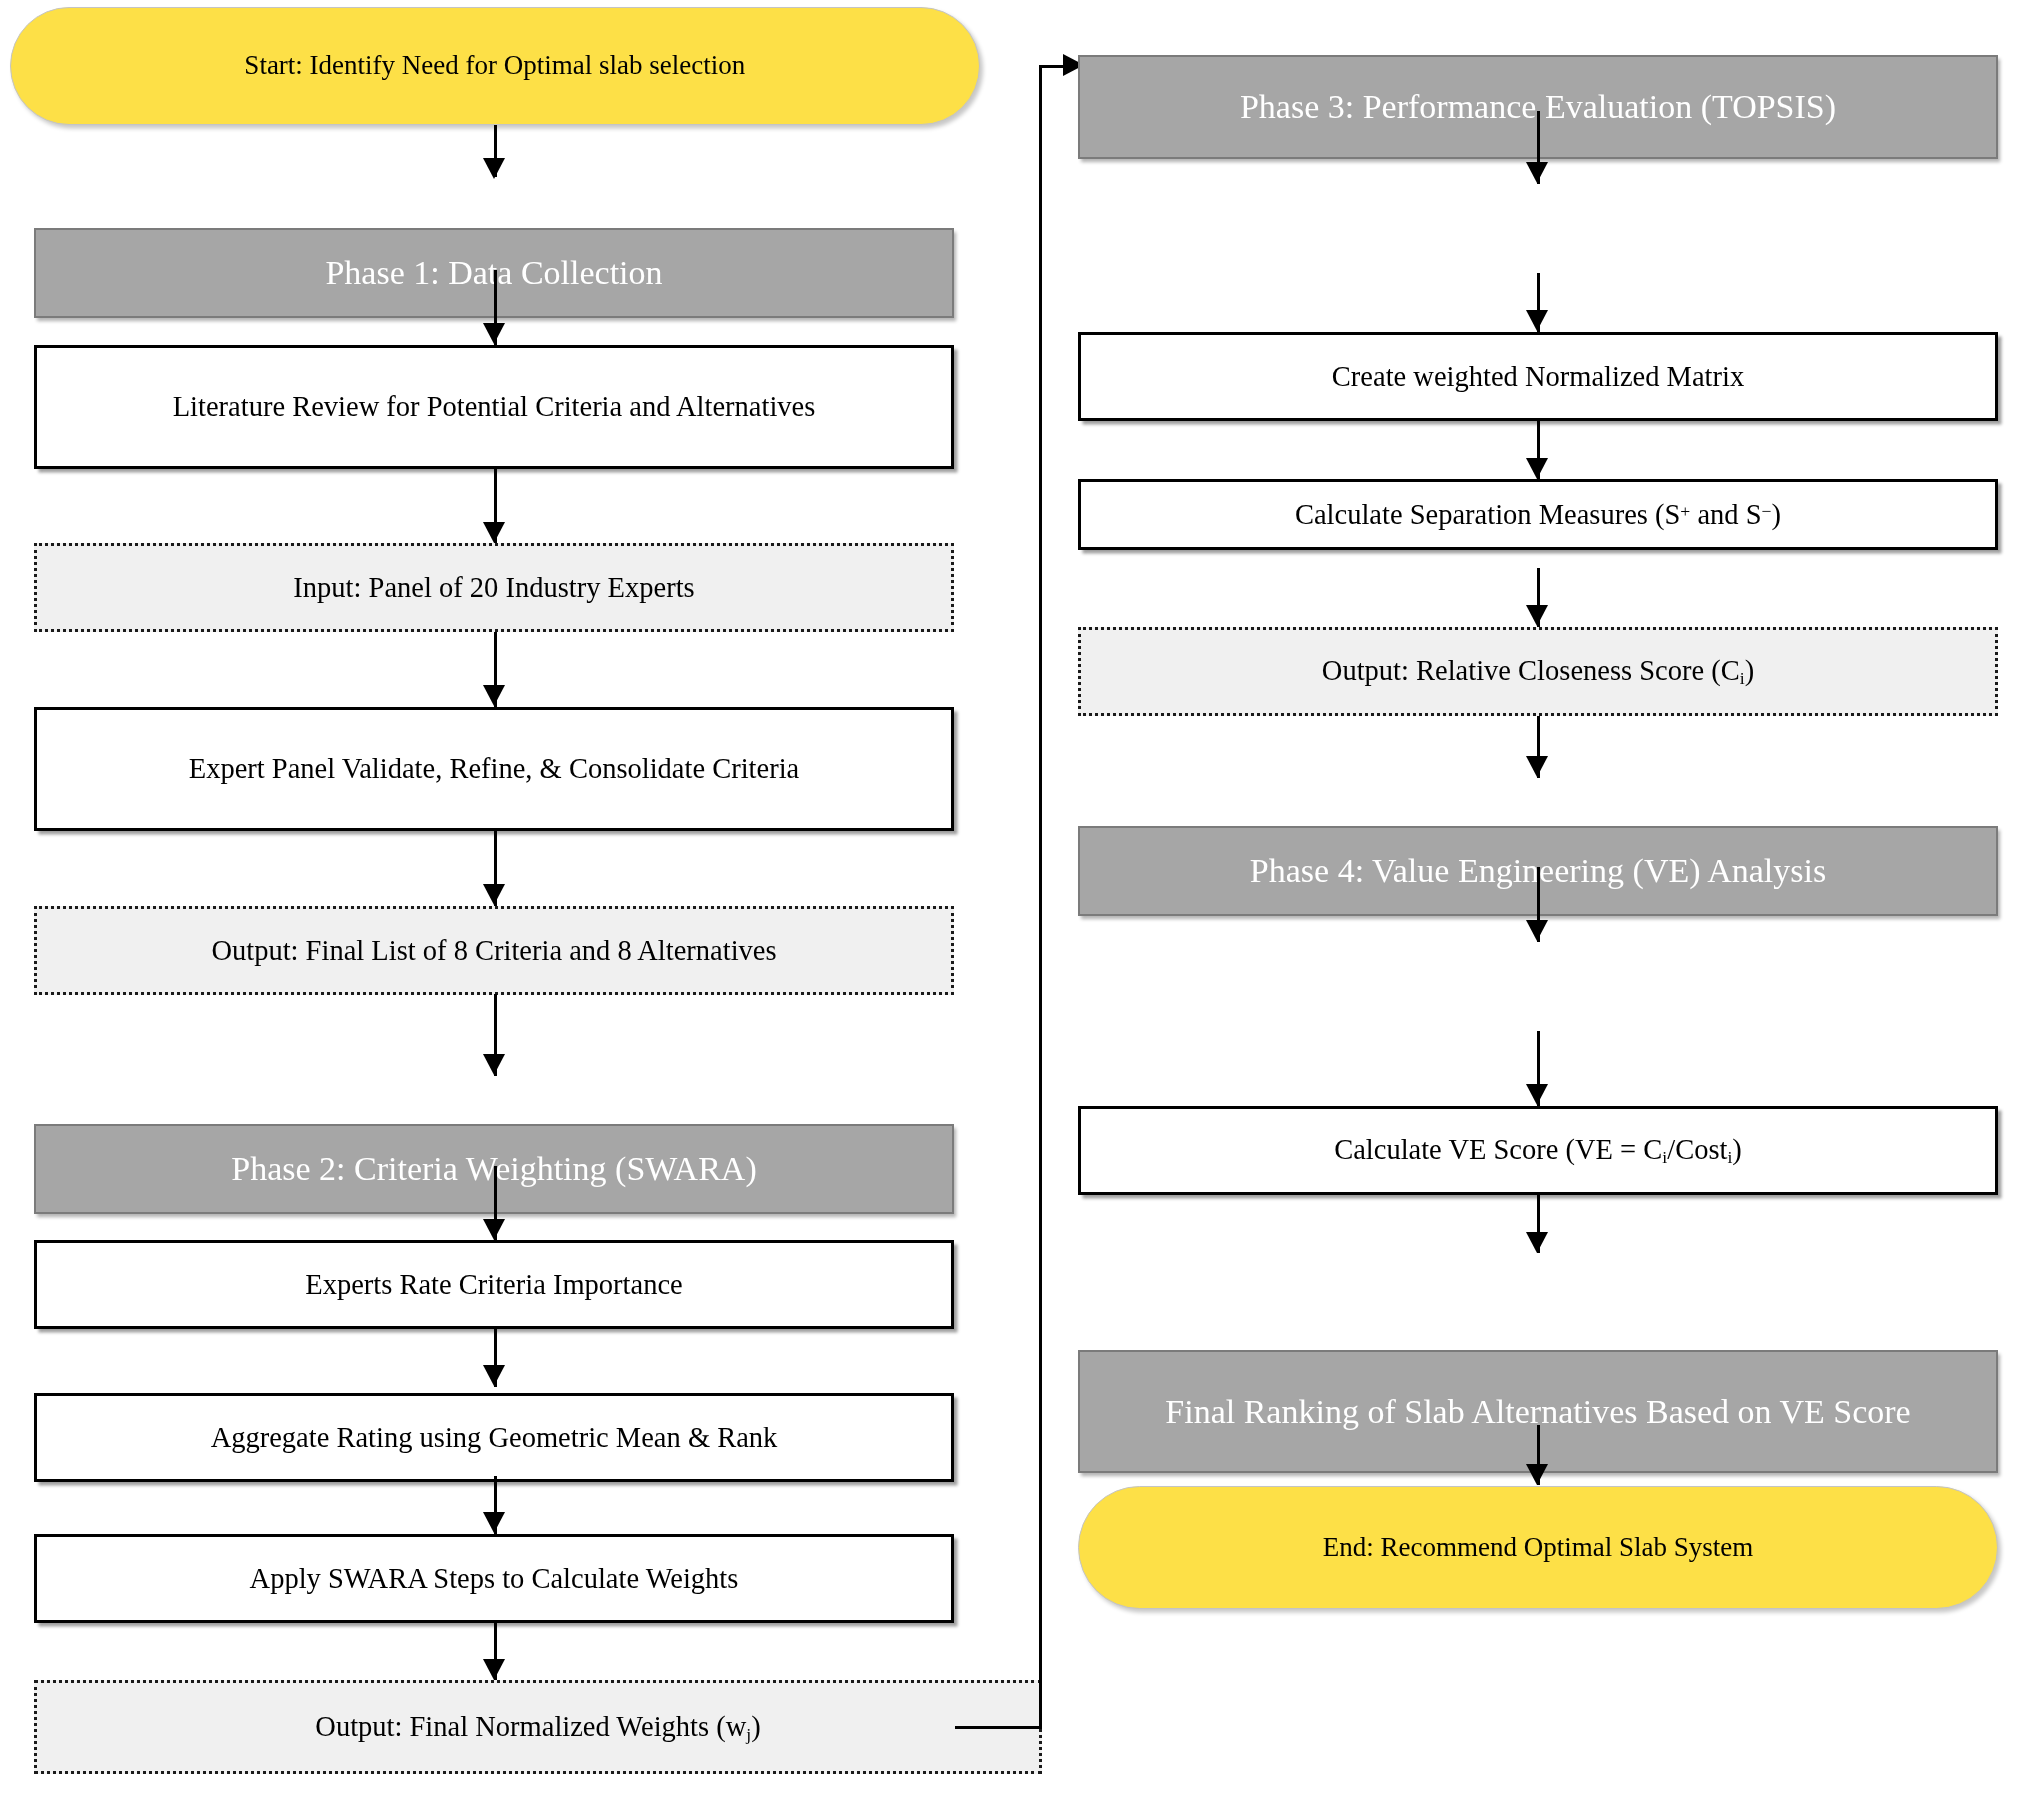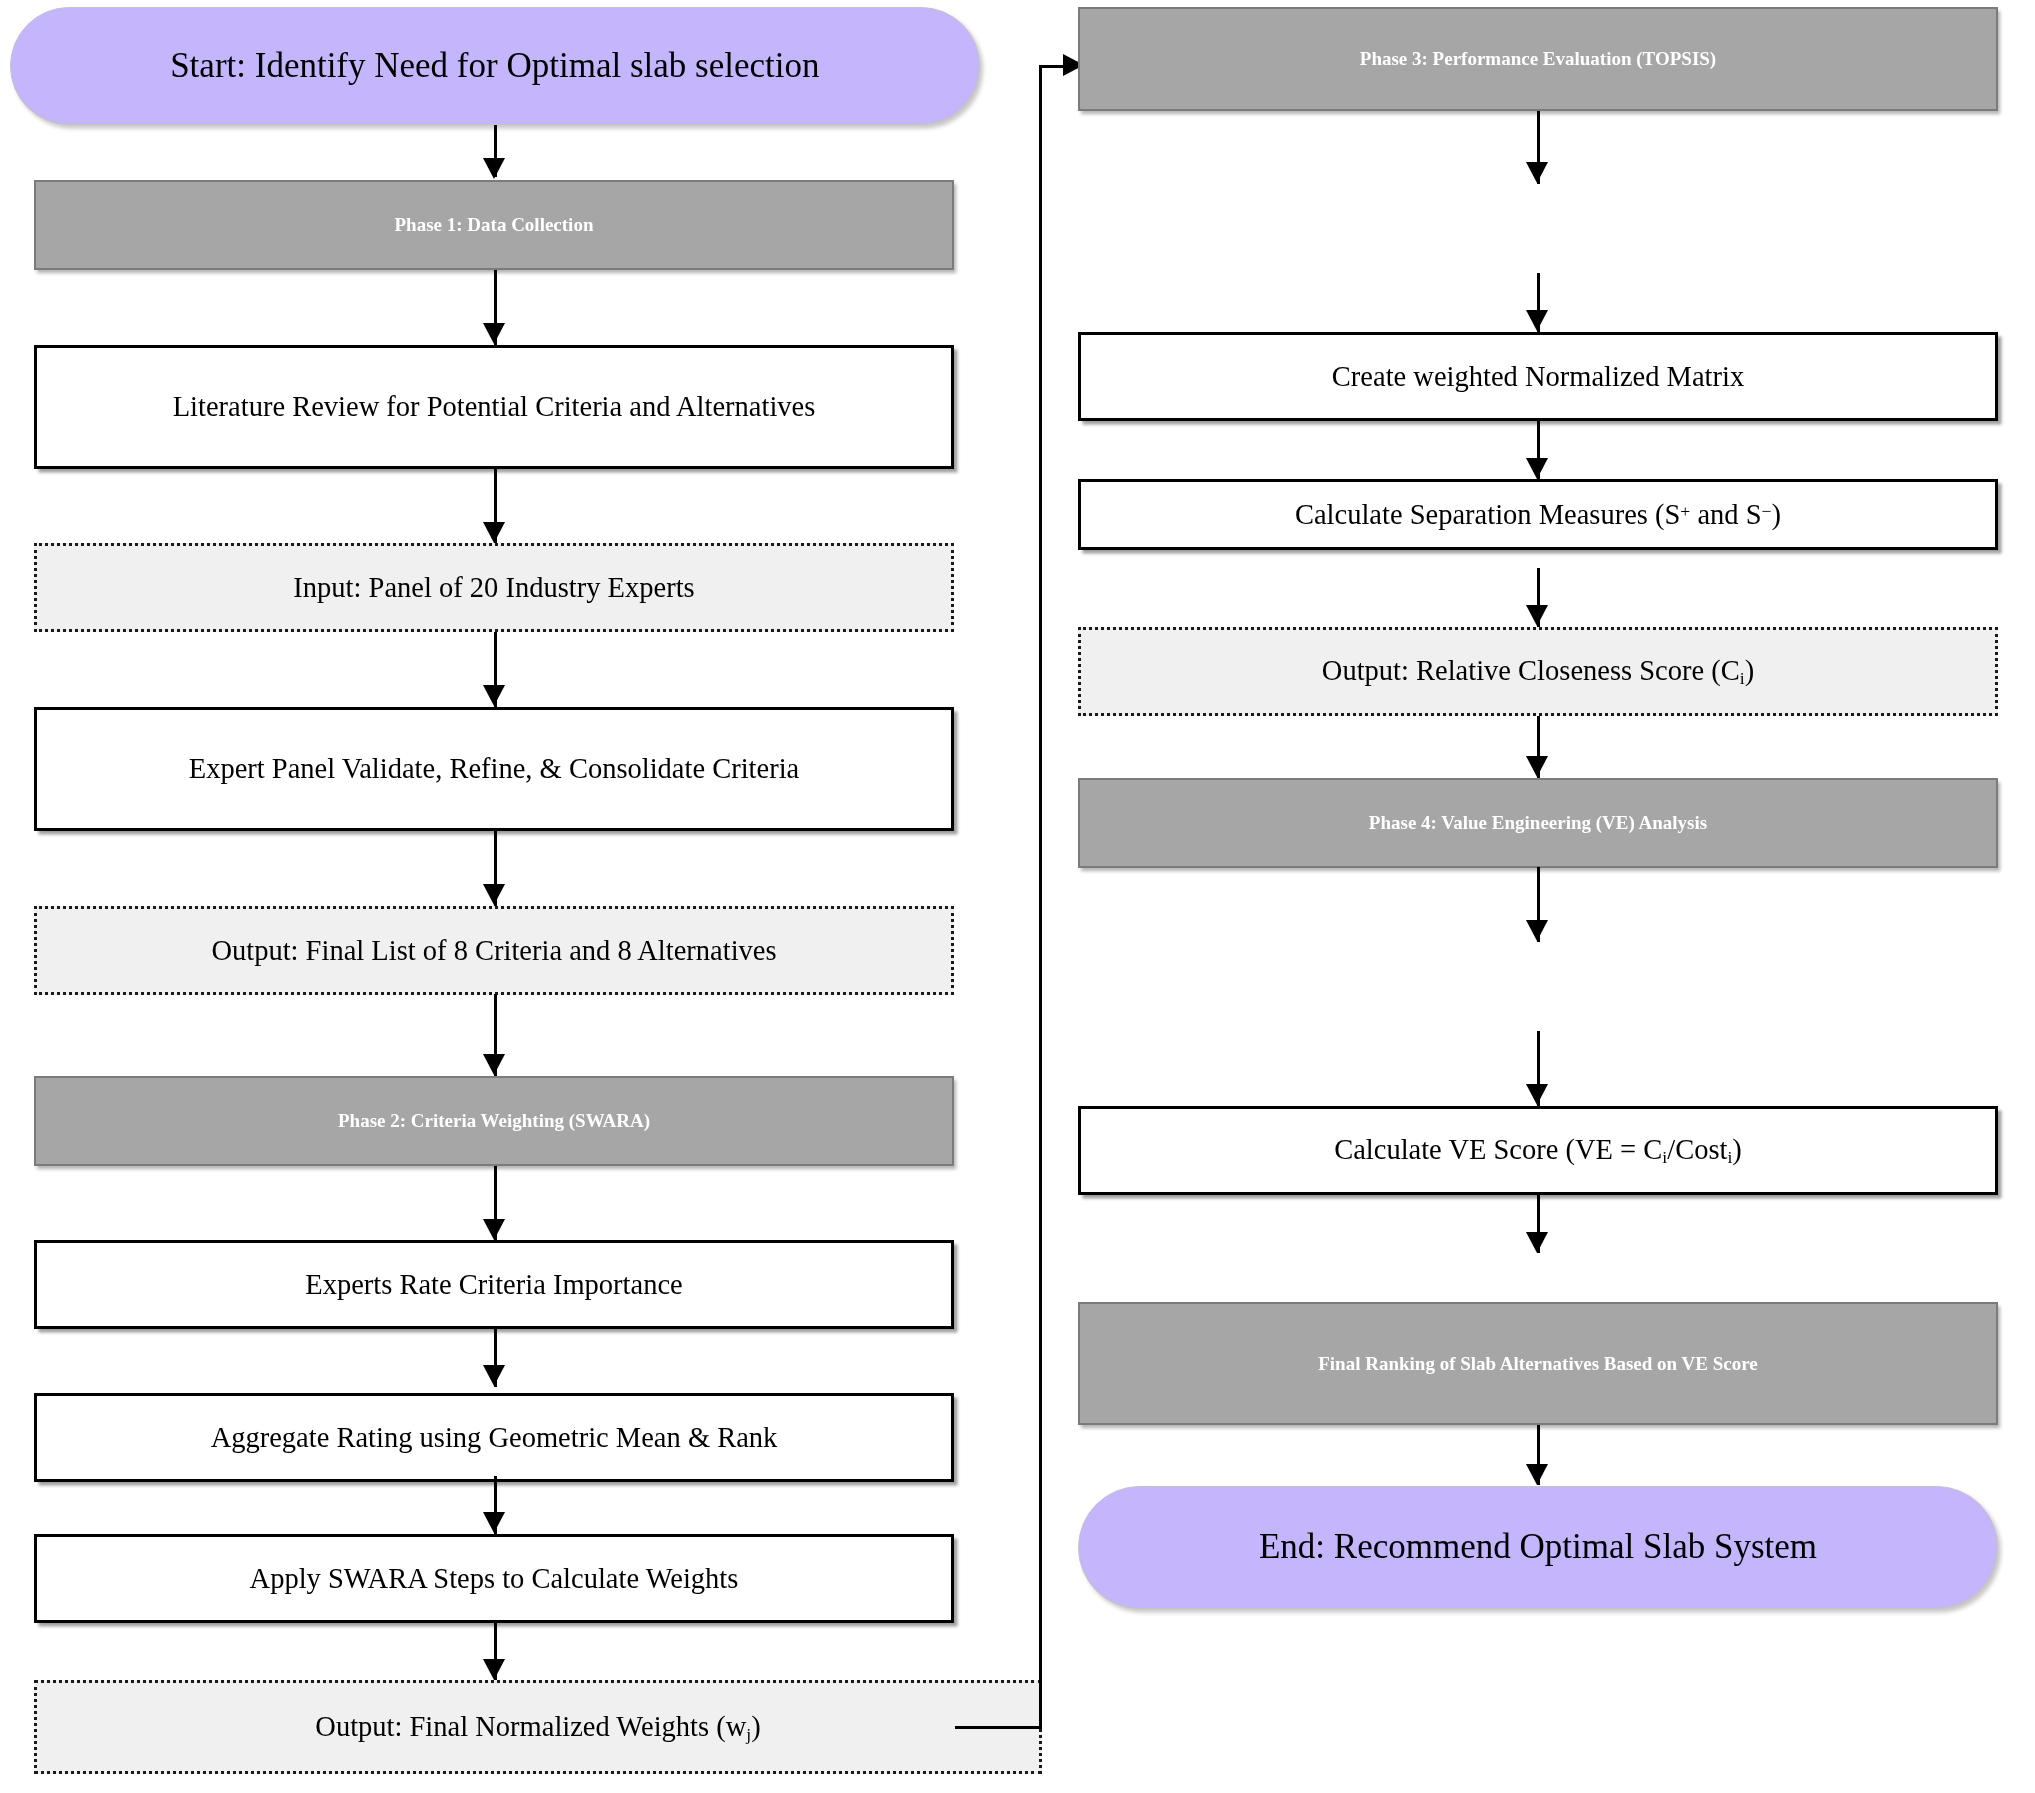--- a/index.html
+++ b/index.html
@@ -24,36 +24,37 @@
     align-items:center;
     justify-content:center;
     text-align:center;
     line-height:1.45;
     padding:2px 13.8px;
   }
   .node .txt{display:block;width:100%;}
 
   
   .pill{
-    background:#c4b5fd;
+    background:#fde047;
     border:1.5px solid #c4c4c4;
     border-radius:492px;
     color:#000000;
-    font-size:35px;
+    font-size:27px;
     box-shadow:3px 3.4px 4.4px rgba(0,0,0,0.22);
   }
 
   
   .phase{
     background:#a6a6a6;
     border:2px solid #7b7b7b;
     color:#ffffff;
-    font-weight:bold;
-    font-size:19px;
+    font-weight:normal;
+    font-size:34px;
     box-shadow:3.4px 3.9px 3.4px rgba(0,0,0,0.30);
+    margin-top:48px;
   }
 
   
   .process{
     background:#ffffff;
     border:3px solid #000000;
     color:#000000;
     font-size:28.5px;
     box-shadow:3.9px 4.4px 3px rgba(0,0,0,0.38);
   }

